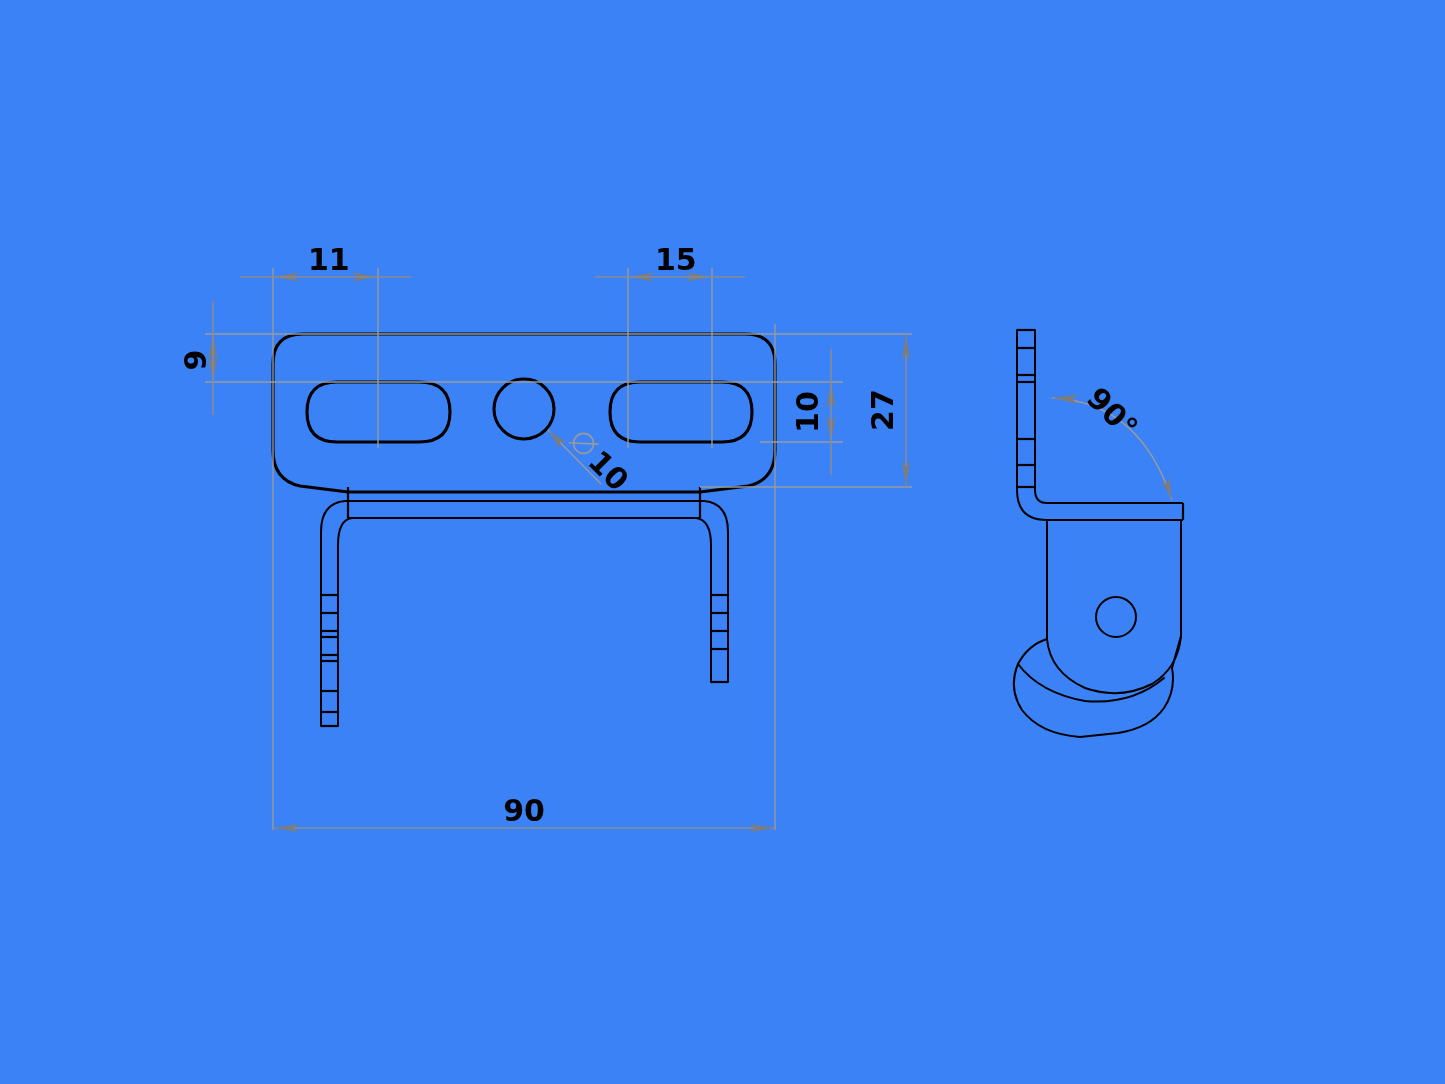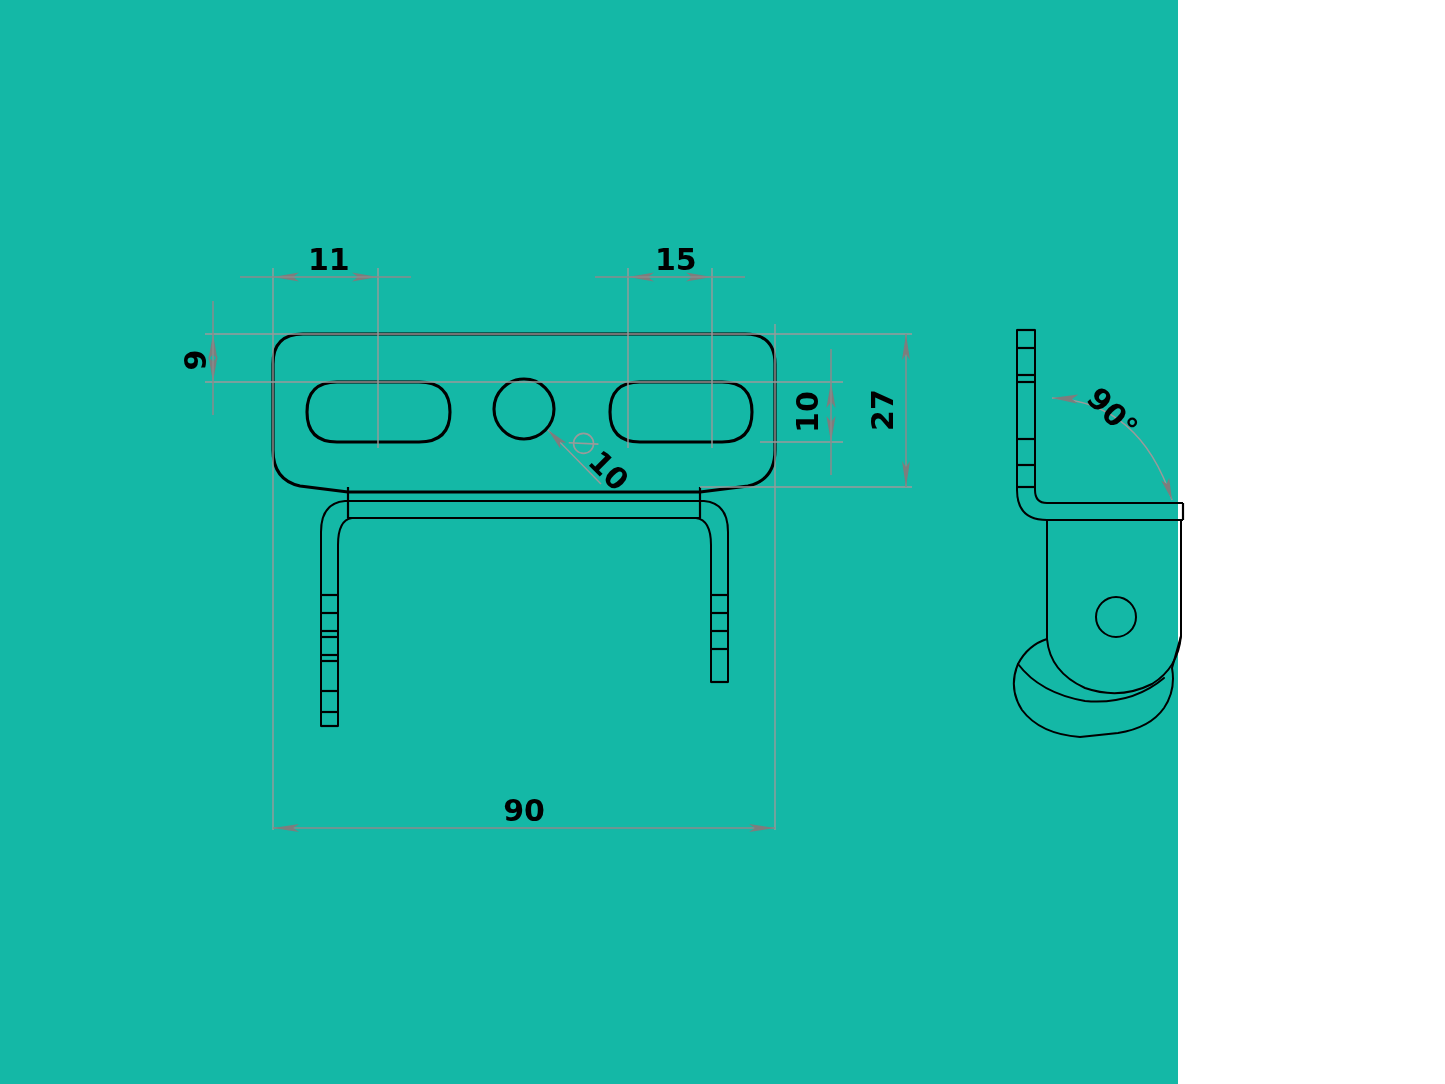--- a/index.html
+++ b/index.html
@@ -8,23 +8,23 @@
     background: #ffffff;
   }
   body {
     width: 1445px;
     height: 1084px;
     font-family: "Liberation Sans", sans-serif;
     overflow: hidden;
   }
   #drawing-root {
     position: relative;
-    width: 1178px;
+    width: 1445px;
     height: 1084px;
-    background: #14b8a6;
+    background: #3b82f6;
   }
   svg#cad {
     display: block;
     width: 1445px;
     height: 1084px;
   }
   .part-outline {
     fill: none;
     stroke: #000000;
     stroke-width: 3.1;

